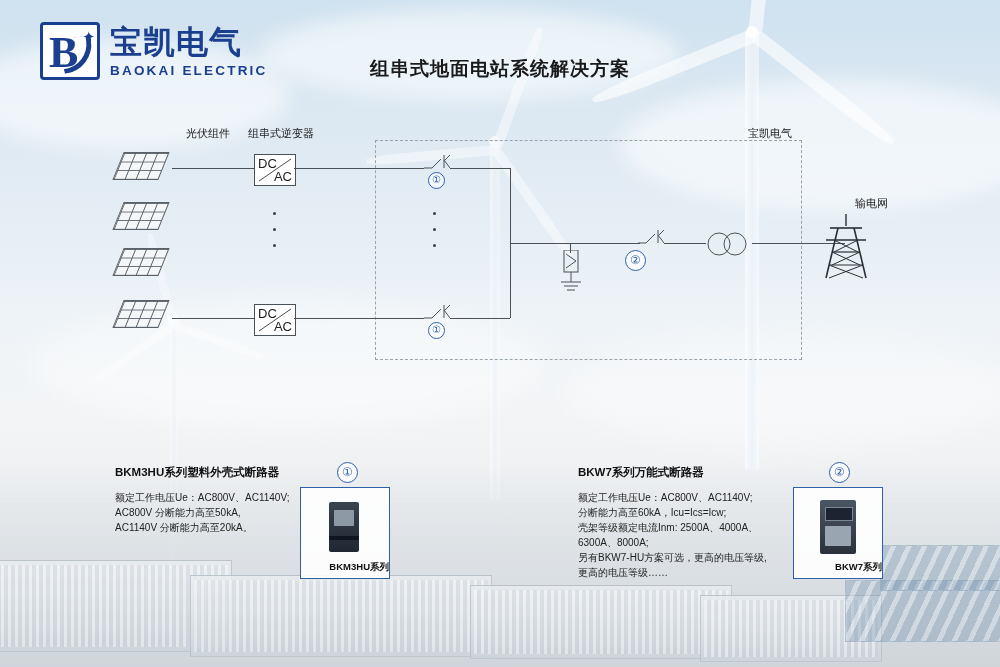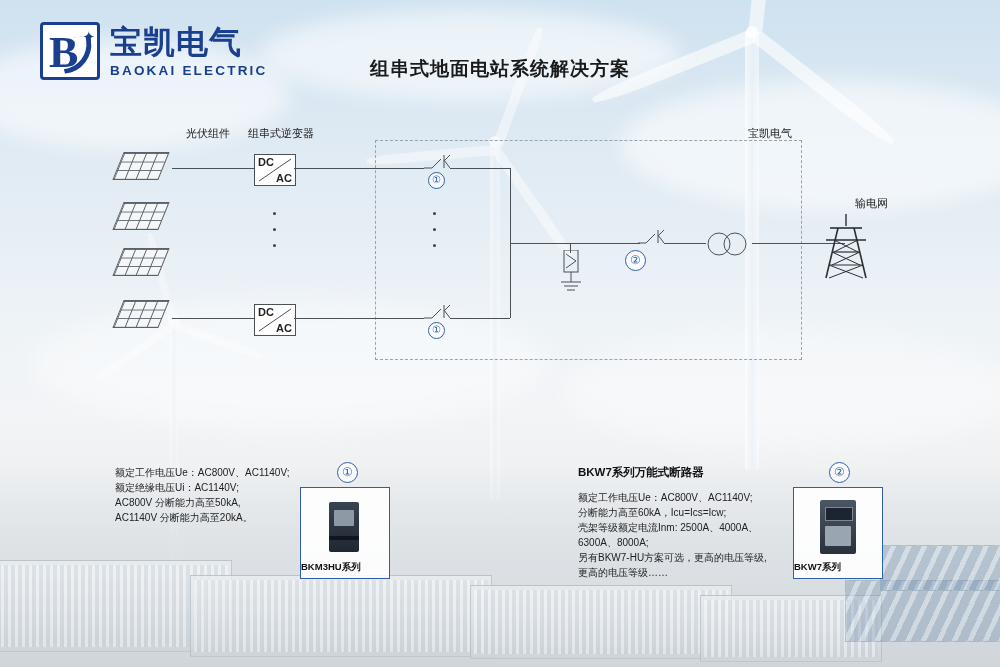--- a/index.html
+++ b/index.html
@@ -164,22 +164,22 @@
     width: 40px; height: 30px;
     border: 1px solid #4a5157;
     background: #fff;
   }
   .inverter .slash {
     position: absolute;
     left: 0; top: 0; width: 100%; height: 100%;
   }
   .inverter .dc, .inverter .ac {
     position: absolute;
-    font-size: 11px;
-    font-weight: bold;
+    font-size: 13px;
+    font-weight: normal;
     color: #222;
   }
   .inverter .dc { left: 3px; top: 1px; }
   .inverter .ac { right: 3px; bottom: 1px; }
 
   .breaker { position: absolute; width: 26px; height: 26px; }
   .dots-col { position: absolute; }
   .dot { width: 3px; height: 3px; border-radius: 50%; background: #3b4147; margin-bottom: 13px; }
 
   .marker {
@@ -221,21 +221,21 @@
   .product-img-box {
     position: absolute;
     width: 90px; height: 92px;
     border: 1px solid #2f5fa8;
     background: rgba(255,255,255,0.9);
     box-sizing: border-box;
   }
   .product-img-caption {
     position: absolute;
     left: 0; right: 0; bottom: 4px;
-    text-align: left;
+    text-align: right;
     font-size: 9.5px;
     font-weight: bold;
     color: #111;
   }
   .mccb {
     position: absolute;
     left: 28px; top: 14px;
     width: 30px; height: 50px;
     background: linear-gradient(180deg, #3a4350 0%, #202733 100%);
     border-radius: 2px;
@@ -441,22 +441,22 @@
       <line x1="14" y1="28" x2="38" y2="40" stroke="#2a2f34" stroke-width="1"></line>
       <line x1="38" y1="28" x2="14" y2="40" stroke="#2a2f34" stroke-width="1"></line>
       <line x1="12" y1="40" x2="40" y2="53" stroke="#2a2f34" stroke-width="1"></line>
       <line x1="40" y1="40" x2="12" y2="53" stroke="#2a2f34" stroke-width="1"></line>
       <line x1="9" y1="53" x2="43" y2="66" stroke="#2a2f34" stroke-width="1"></line>
       <line x1="43" y1="53" x2="9" y2="66" stroke="#2a2f34" stroke-width="1"></line>
     </svg>
   </div>
 
   <div class="product-block" style="left:115px; top:465px; width:260px;">
+    <div class="product-title">BKM3HU系列塑料外壳式断路器</div>
     <div class="product-spec">额定工作电压Ue：AC800V、AC1140V;</div>
-    <div class="product-spec">额定绝缘电压Ui：AC1140V;</div>
     <div class="product-spec">AC800V 分断能力高至50kA,</div>
     <div class="product-spec">AC1140V 分断能力高至20kA。</div>
   </div>
   <div class="marker-big" style="left:337px; top:462px;">①</div>
   <div class="product-img-box" style="left:300px; top:487px;">
     <div class="mccb"></div>
     <div class="product-img-caption">BKM3HU系列</div>
   </div>
 
   <div class="product-block" style="left:578px; top:465px; width:270px;">

